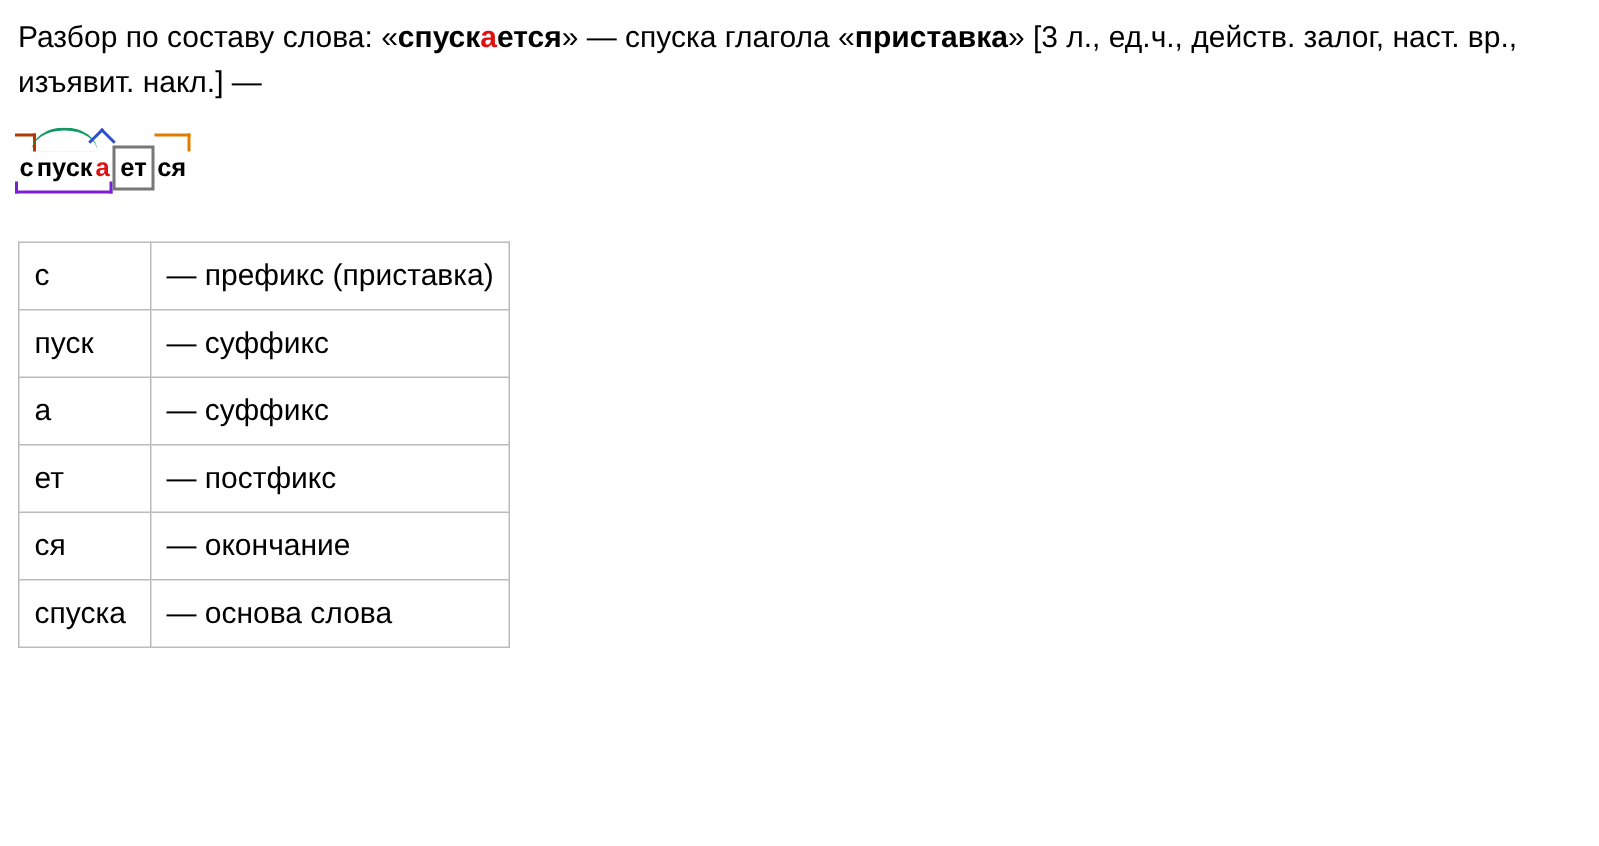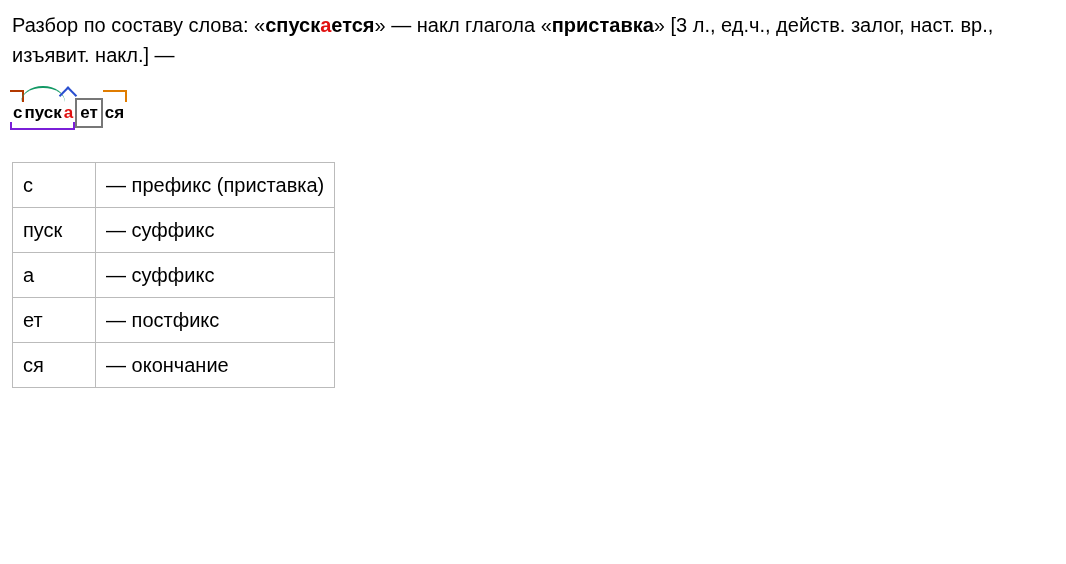--- a/index.html
+++ b/index.html
@@ -124,21 +124,21 @@
   }
   table.morph td:last-child {
   }
 </style>
 </head>
 <body>
 
 
 
 <div class="intro">
-  <span>Разбор по составу слова: «</span><b><span>спуск</span><span class="stress">а</span><span>ется</span></b><span>» — накл глагола «</span><b>приставка</b><span>» [3 л., ед.ч., действ. залог, наст. вр., изъявит. накл.] —</span>
+  <span>Разбор по составу слова: «</span><b><span>спуск</span><span class="stress">а</span><span>ется</span></b><span>» — спуска глагола «</span><b>приставка</b><span>» [3 л., ед.ч., действ. залог, наст. вр., изъявит. накл.] —</span>
 </div>
 
 <div class="diagram-wrap">
   <span class="diagram">
     <span class="basis">
       <span class="m prefix">с</span><span class="m root">пуск</span><span class="m suffix stress">а</span></span><span class="m ending">ет</span><span class="m postfix">ся</span>
   </span>
 </div>
 
 <table class="morph">
@@ -156,17 +156,21 @@
     <td><span>— </span><span>суффикс</span></td>
   </tr>
   <tr>
     <td>ет</td>
     <td><span>— </span><span>постфикс</span></td>
   </tr>
   <tr>
     <td>ся</td>
     <td><span>— </span><span>окончание</span></td>
   </tr>
+  <tr>
+    <td>спуска</td>
+    <td><span>— </span><span>основа слова</span></td>
+  </tr>
 </tbody>
   </table>
 
 
 
 
 </body></html>

